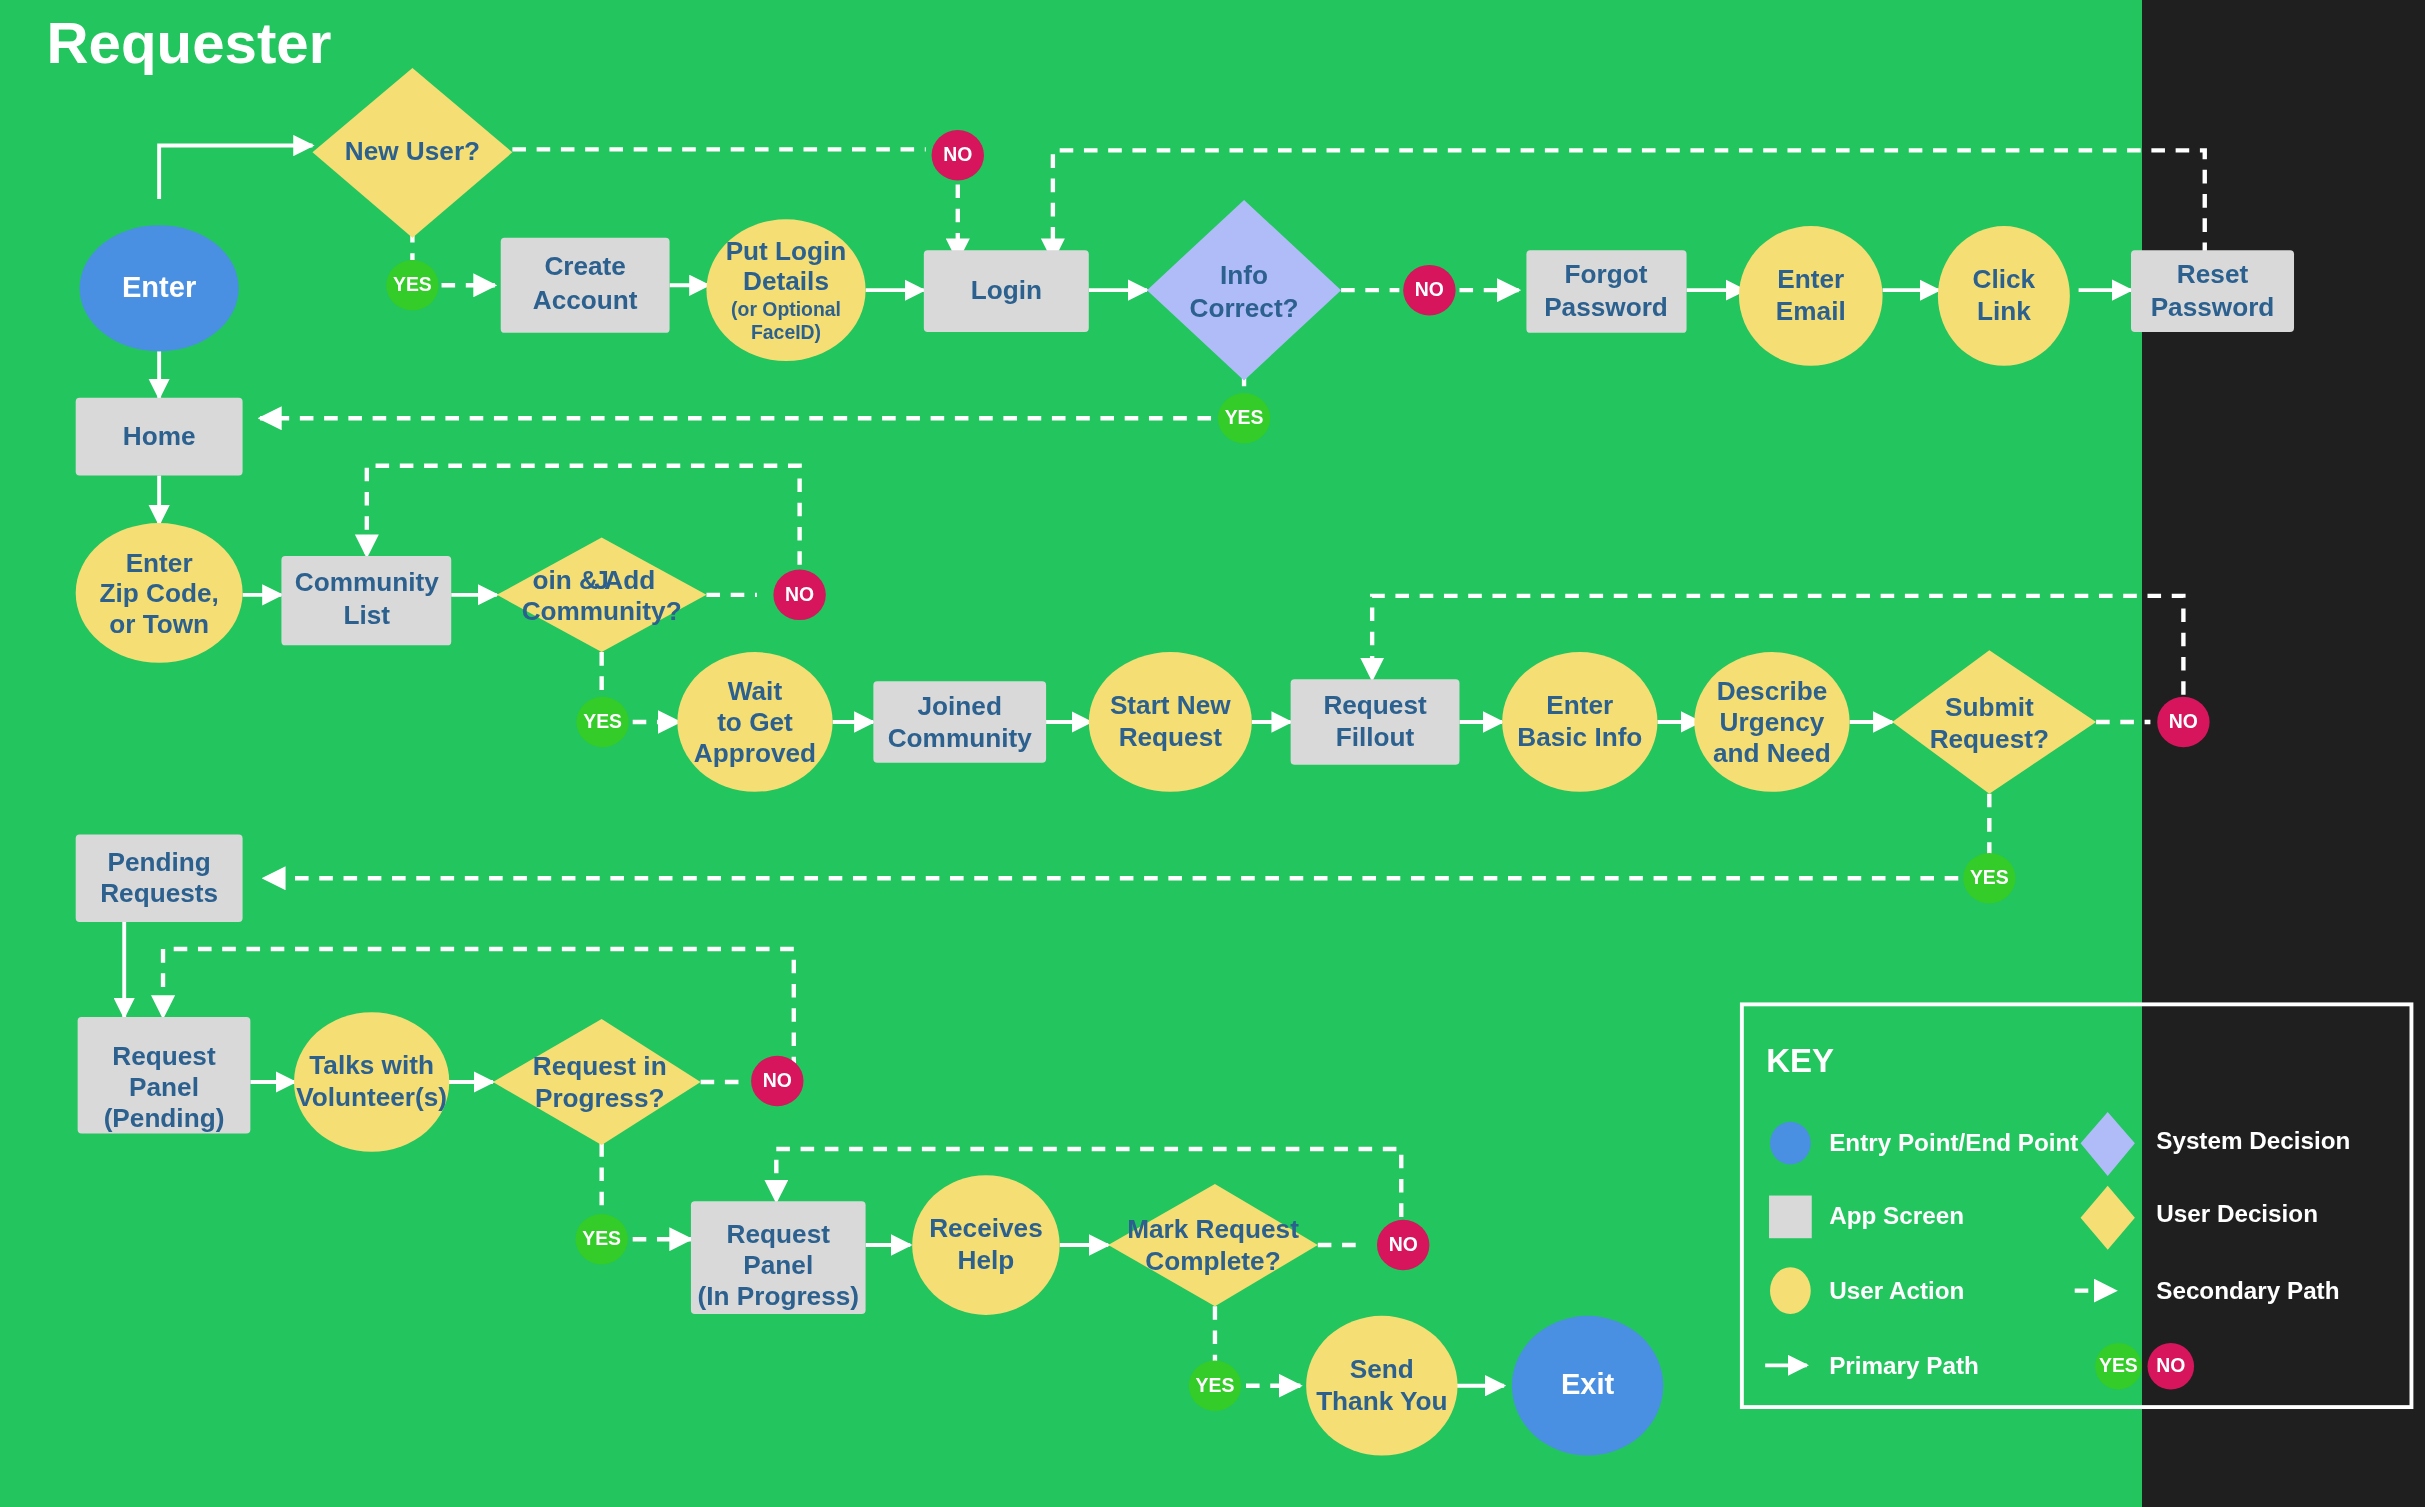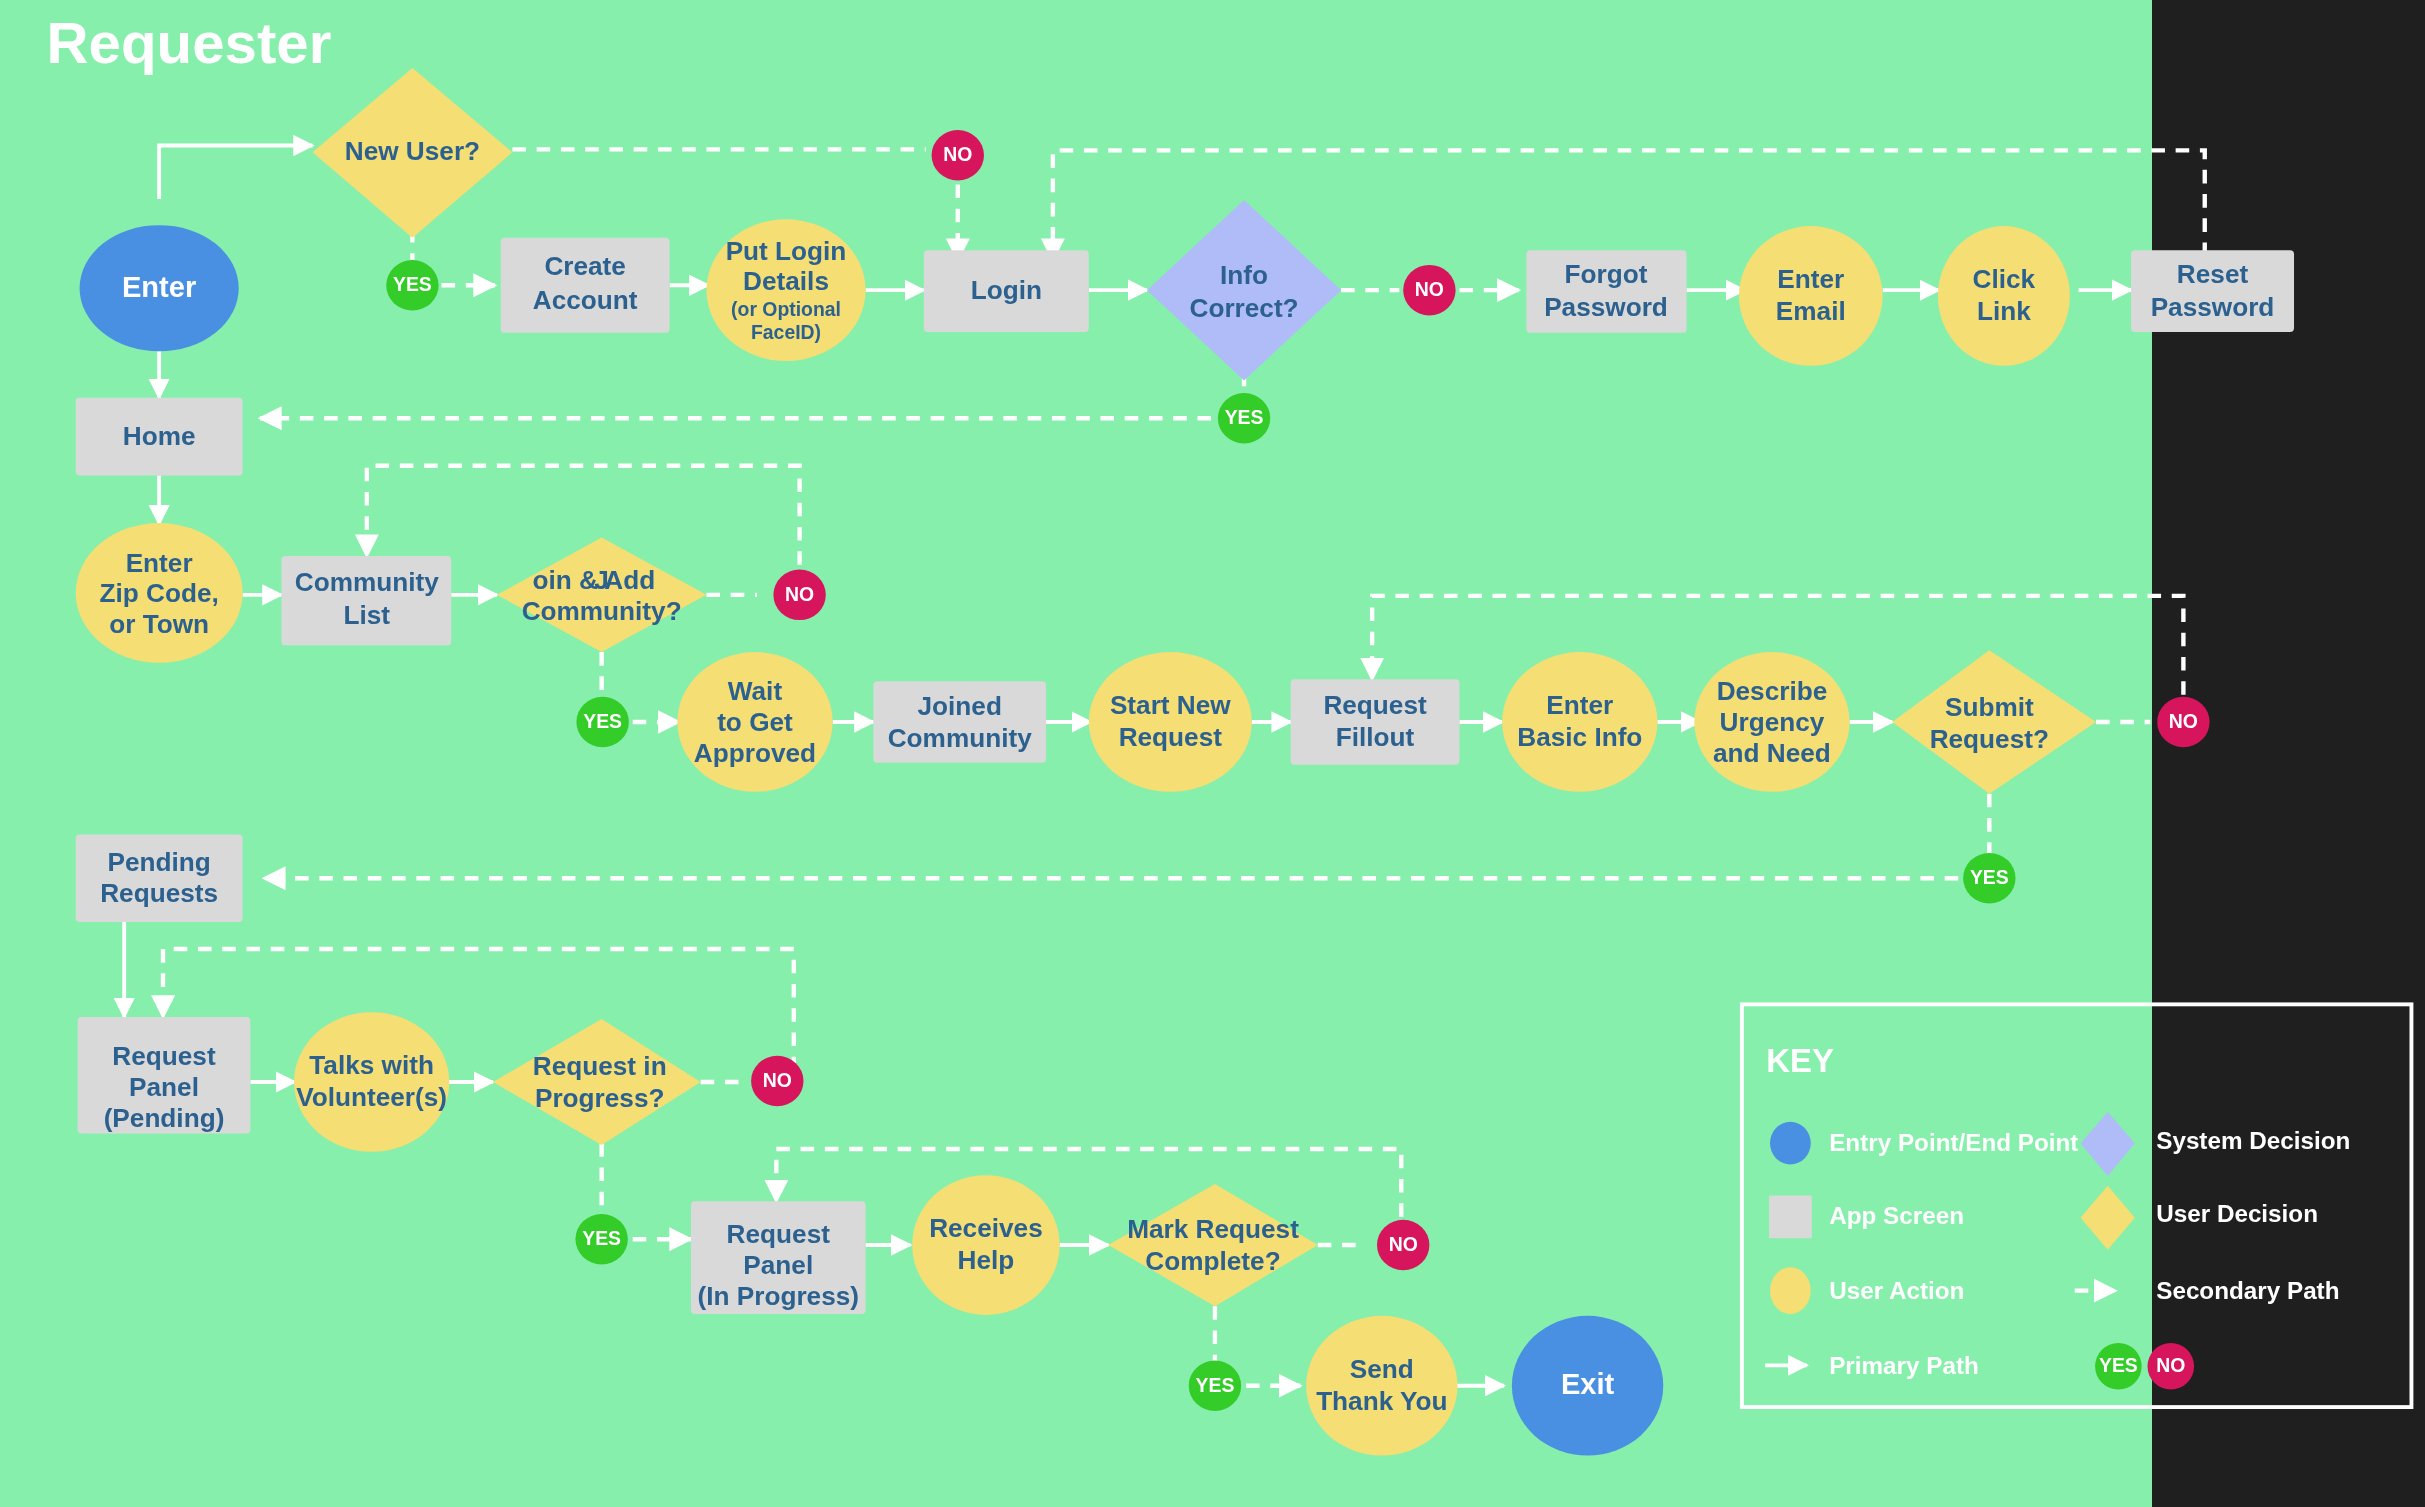--- a/index.html
+++ b/index.html
@@ -1,18 +1,18 @@
 <!DOCTYPE html>
 <html><head>
 <meta charset="utf-8">
 <style>
   html,body{margin:0;padding:0;background:#1f1f1f;}
   body{width:2426px;height:1508px;overflow:hidden;
        font-family:"Liberation Sans", sans-serif;}
-  #stage{position:relative;width:2142px;height:1508px;background:#86efac;padding-left:10px;}
+  #stage{position:relative;width:2142px;height:1508px;background:#22c55e;}
   svg#flow{position:absolute;left:0;top:0;width:2426px;height:1508px;}
   .nodelabel{fill:#2c618f;font-family:"Liberation Sans",sans-serif;font-weight:bold;
              text-anchor:middle;dominant-baseline:middle;}
   .lbl-lg{font-size:27px;}
   .lbl-sm{font-size:20px;}
   .whitelabel{fill:#ffffff;font-weight:bold;text-anchor:middle;dominant-baseline:middle;
               font-family:"Liberation Sans",sans-serif;}
   .badge-txt{fill:#ffffff;font-weight:bold;font-size:20px;text-anchor:middle;dominant-baseline:middle;
              font-family:"Liberation Sans",sans-serif;}
   .title{fill:#ffffff;font-size:60px;font-weight:bold;font-family:"Liberation Sans",sans-serif;}

